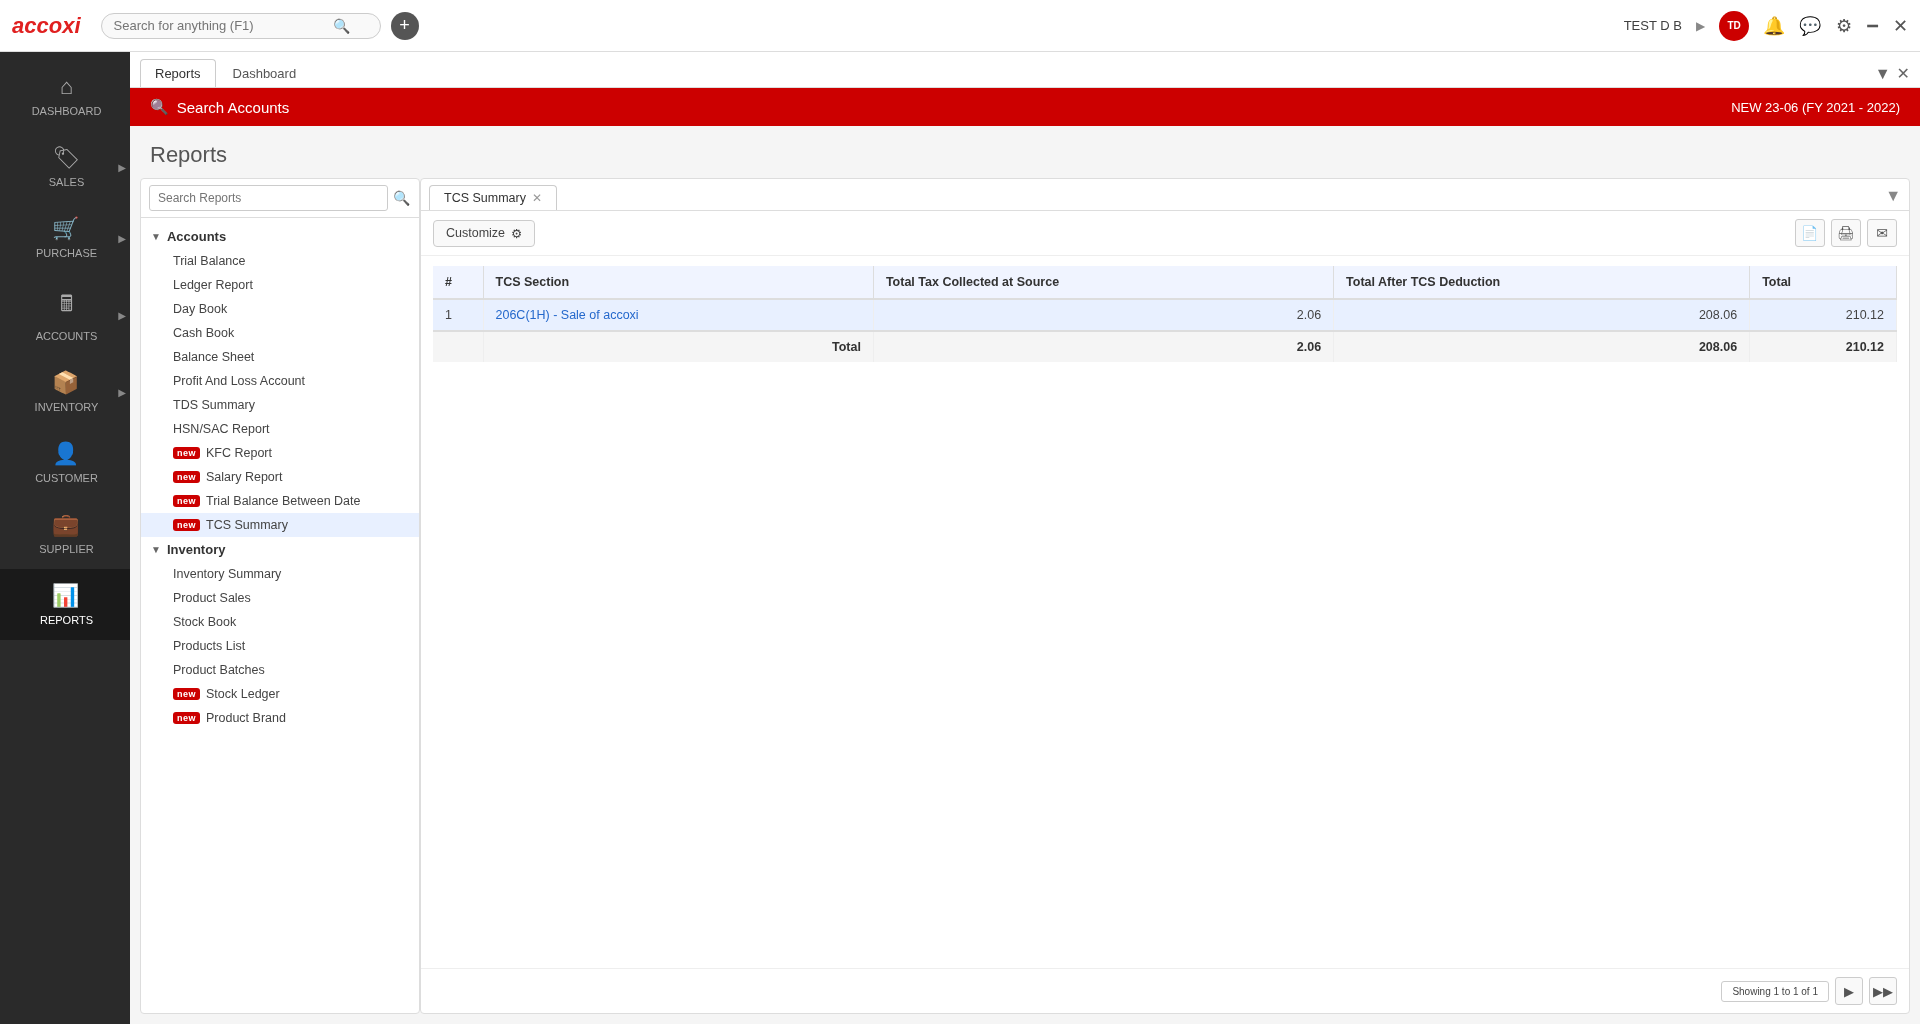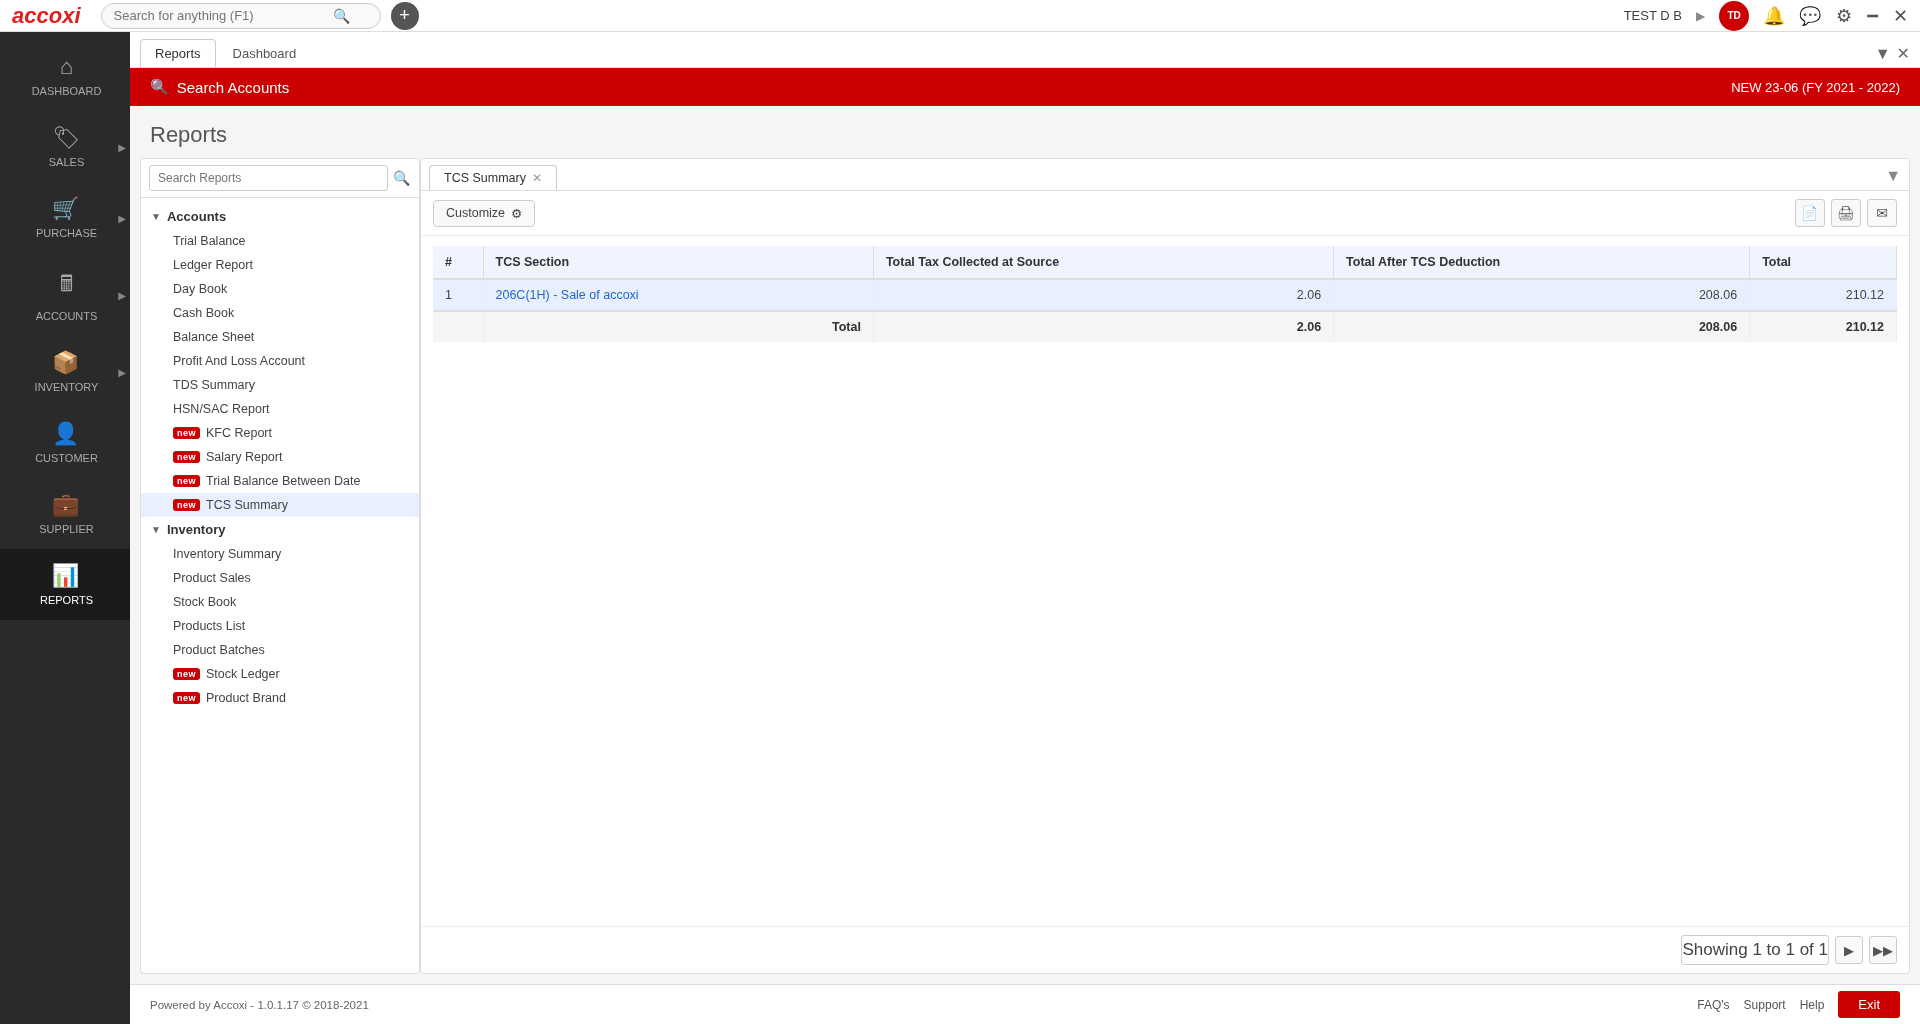--- a/index.html
+++ b/index.html
@@ -1,19 +1,19 @@
 <!DOCTYPE html>
 <html><head>
   <meta charset="utf-8">
   <style>
     * { margin: 0; padding: 0; box-sizing: border-box; }
     body { font-family: 'Segoe UI', Arial, sans-serif; font-size: 13px; background: #f0f0f0; display: flex; flex-direction: column; height: 1024px; width: 1920px; overflow: hidden; }
 
     
-    .topbar { height: 32px; background: #fff; display: flex; align-items: center; padding: 0 12px; gap: 10px; border-bottom: 1px solid #ddd; flex-shrink: 0; }
+    .topbar { height: 52px; background: #fff; display: flex; align-items: center; padding: 0 12px; gap: 10px; border-bottom: 1px solid #ddd; flex-shrink: 0; }
     .logo { color: #e02020; font-size: 22px; font-weight: bold; font-style: italic; margin-right: 10px; }
     .search-bar { display: flex; align-items: center; border: 1px solid #ccc; border-radius: 20px; padding: 4px 12px; width: 280px; background: #f9f9f9; }
     .search-bar input { border: none; background: transparent; outline: none; font-size: 13px; width: 220px; color: #555; }
     .search-icon-btn { background: none; border: none; cursor: pointer; color: #888; font-size: 14px; }
     .add-btn { width: 28px; height: 28px; border-radius: 50%; background: #555; color: #fff; border: none; font-size: 18px; cursor: pointer; display: flex; align-items: center; justify-content: center; }
     .topbar-right { margin-left: auto; display: flex; align-items: center; gap: 14px; }
     .user-label { font-size: 13px; color: #404040; font-weight: 500; }
     .user-avatar { width: 30px; height: 30px; border-radius: 50%; background: #cc0000; color: #fff; display: flex; align-items: center; justify-content: center; font-size: 10px; font-weight: bold; }
     .topbar-icon { font-size: 18px; color: #555; cursor: pointer; }
 
@@ -90,21 +90,21 @@
     tbody tr.selected { background: #e8f0ff; }
     tbody td { padding: 8px 12px; font-size: 12.5px; color: #444; border-right: 1px solid #eee; }
     tbody td.right { text-align: right; }
     tbody td a { color: #2468cc; text-decoration: none; }
     tfoot tr { background: #f5f5f5; }
     tfoot td { padding: 8px 12px; font-size: 12.5px; font-weight: 600; color: #333; border-top: 2px solid #ddd; border-right: 1px solid #eee; }
     tfoot td.right { text-align: right; }
 
     
     .pagination-bar { display: flex; align-items: center; justify-content: flex-end; padding: 8px 12px; border-top: 1px solid #eee; gap: 6px; }
-    .pagination-info { border: 1px solid #ccc; border-radius: 3px; padding: 4px 0; font-size: 17px; color: #444; background: #fff; }
+    .pagination-info { border: 1px solid #ccc; border-radius: 3px; padding: 4px 10px; font-size: 10px; color: #444; background: #fff; }
     .pagination-btn { width: 28px; height: 28px; border: 1px solid #ccc; border-radius: 3px; background: #f9f9f9; cursor: pointer; display: flex; align-items: center; justify-content: center; color: #555; font-size: 13px; }
 
     
     .footer { background: #fff; border-top: 1px solid #ddd; padding: 6px 20px; display: flex; align-items: center; justify-content: space-between; flex-shrink: 0; }
     .footer-left { font-size: 11.5px; color: #666; }
     .footer-right { display: flex; align-items: center; gap: 14px; }
     .footer-link { font-size: 12px; color: #555; cursor: pointer; text-decoration: none; }
     .exit-btn { background: #cc0000; color: #fff; border: none; padding: 6px 20px; border-radius: 3px; font-size: 13px; cursor: pointer; font-weight: 500; }
 
     
@@ -357,24 +357,15 @@
             </button>
             <button class="pagination-btn">
               <span>▶▶</span>
             </button>
           </div>
 
         </div>
       </div>
     </div>
 
-    <div class="footer">
-      <span class="footer-left">Powered by Accoxi - 1.0.1.17 © 2018-2021</span>
-      <div class="footer-right">
-        <a class="footer-link">FAQ's</a>
-        <a class="footer-link">Support</a>
-        <a class="footer-link">Help</a>
-        <button class="exit-btn">Exit</button>
-      </div>
-    </div>
 
   </div>
 </div>
 
 </body></html>

